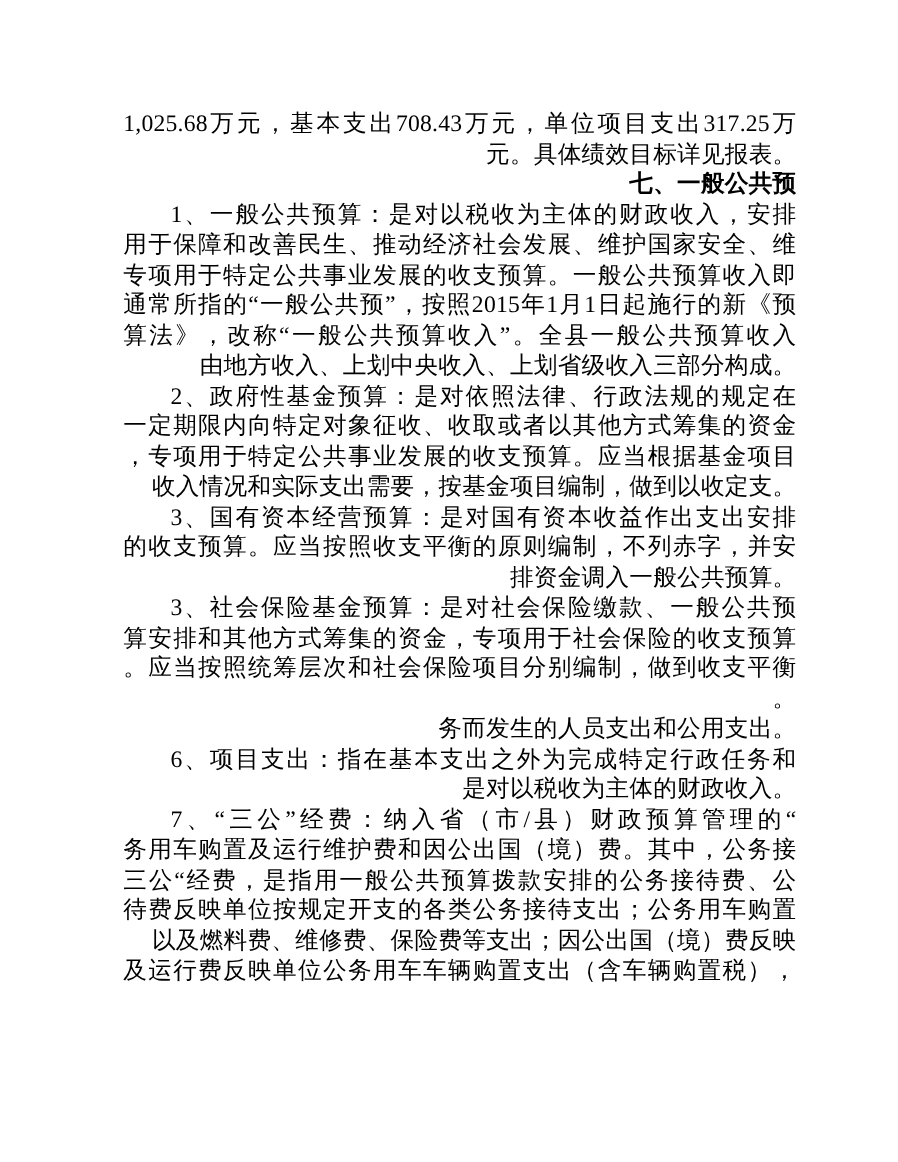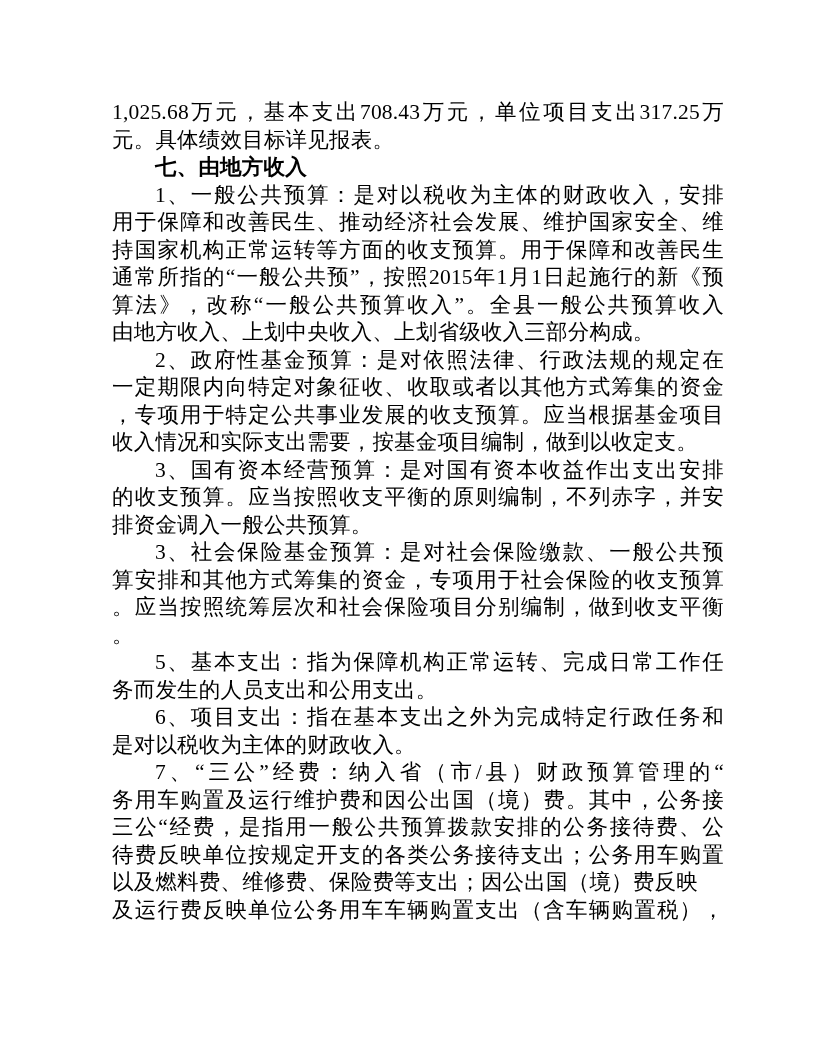--- a/index.html
+++ b/index.html
@@ -23,21 +23,21 @@
     font-family: "Liberation Serif", "DejaVu Serif", serif;
     font-size: 21.5px;
   }
   .paragraph {
     margin: 0;
     padding: 0;
   }
   .line {
     height: 27.5px;
     line-height: 27.5px;
-    text-align: left;
+    text-align: right;
     letter-spacing: 0.2px;
   }
   .line.fill {
     text-align: justify;
     text-align-last: justify;
   }
   .line.indent {
     padding-left: 43px;
   }
   .paragraph.bold .line {
@@ -47,26 +47,26 @@
 </head>
 <body>
 
 <div class="page">
   <div class="text-block">
       <div class="paragraph">
         <div class="line fill">1,025.68万元，基本支出708.43万元，单位项目支出317.25万</div>
         <div class="line">元。具体绩效目标详见报表。</div>
       </div>
       <div class="paragraph bold">
-        <div class="line indent">七、由地方收入</div>
+        <div class="line indent">七、一般公共预</div>
       </div>
       <div class="paragraph">
         <div class="line fill indent">1、一般公共预算：是对以税收为主体的财政收入，安排</div>
         <div class="line fill">用于保障和改善民生、推动经济社会发展、维护国家安全、维</div>
-        <div class="line fill">持国家机构正常运转等方面的收支预算。用于保障和改善民生</div>
+        <div class="line fill">专项用于特定公共事业发展的收支预算。一般公共预算收入即</div>
         <div class="line fill">通常所指的“一般公共预”，按照2015年1月1日起施行的新《预</div>
         <div class="line fill">算法》，改称“一般公共预算收入”。全县一般公共预算收入</div>
         <div class="line">由地方收入、上划中央收入、上划省级收入三部分构成。</div>
       </div>
       <div class="paragraph">
         <div class="line fill indent">2、政府性基金预算：是对依照法律、行政法规的规定在</div>
         <div class="line fill">一定期限内向特定对象征收、收取或者以其他方式筹集的资金</div>
         <div class="line fill">，专项用于特定公共事业发展的收支预算。应当根据基金项目</div>
         <div class="line">收入情况和实际支出需要，按基金项目编制，做到以收定支。</div>
       </div>
@@ -75,21 +75,20 @@
         <div class="line fill">的收支预算。应当按照收支平衡的原则编制，不列赤字，并安</div>
         <div class="line">排资金调入一般公共预算。</div>
       </div>
       <div class="paragraph">
         <div class="line fill indent">3、社会保险基金预算：是对社会保险缴款、一般公共预</div>
         <div class="line fill">算安排和其他方式筹集的资金，专项用于社会保险的收支预算</div>
         <div class="line fill">。应当按照统筹层次和社会保险项目分别编制，做到收支平衡</div>
         <div class="line">。</div>
       </div>
       <div class="paragraph">
-        <div class="line fill indent">5、基本支出：指为保障机构正常运转、完成日常工作任</div>
         <div class="line">务而发生的人员支出和公用支出。</div>
       </div>
       <div class="paragraph">
         <div class="line fill indent">6、项目支出：指在基本支出之外为完成特定行政任务和</div>
         <div class="line">是对以税收为主体的财政收入。</div>
       </div>
       <div class="paragraph">
         <div class="line fill indent">7、“三公”经费：纳入省（市/县）财政预算管理的“</div>
         <div class="line fill">务用车购置及运行维护费和因公出国（境）费。其中，公务接</div>
         <div class="line fill">三公“经费，是指用一般公共预算拨款安排的公务接待费、公</div>

